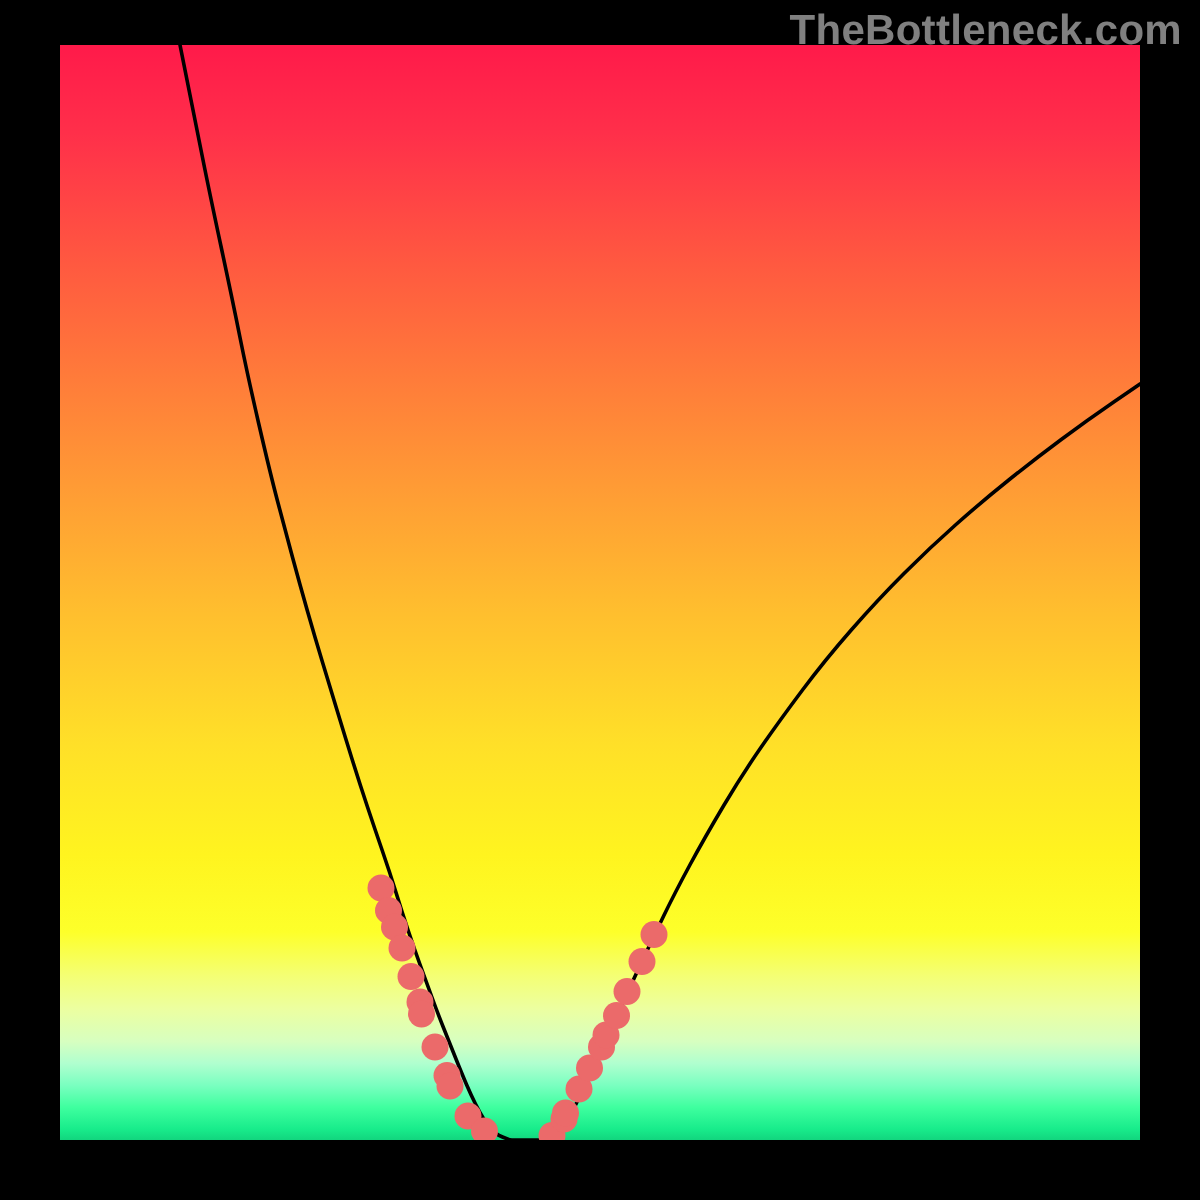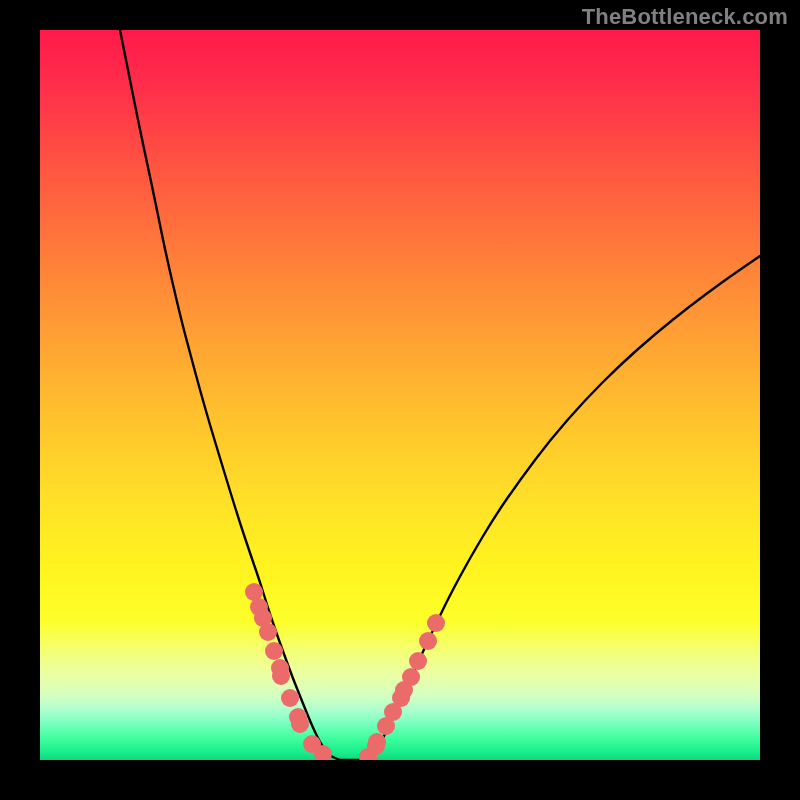--- a/index.html
+++ b/index.html
@@ -14,21 +14,21 @@
     position: relative;
     width: 800px;
     height: 800px;
     background: #000;
   }
   .watermark {
     position: absolute;
     top: 4px;
     right: 12px;
     font-family: Arial, Helvetica, sans-serif;
-    font-size: 22px;
+    font-size: 28px;
     font-weight: 600;
     color: #808080;
     letter-spacing: 0.2px;
     z-index: 5;
   }
   .plot {
     position: absolute;
     left: 40px;
     top: 30px;
     width: 720px;

